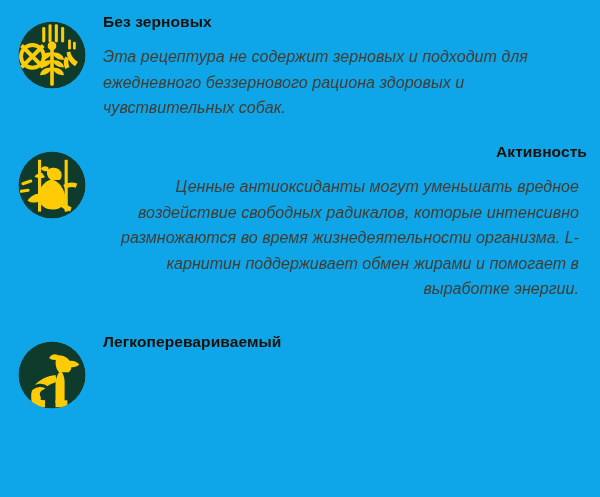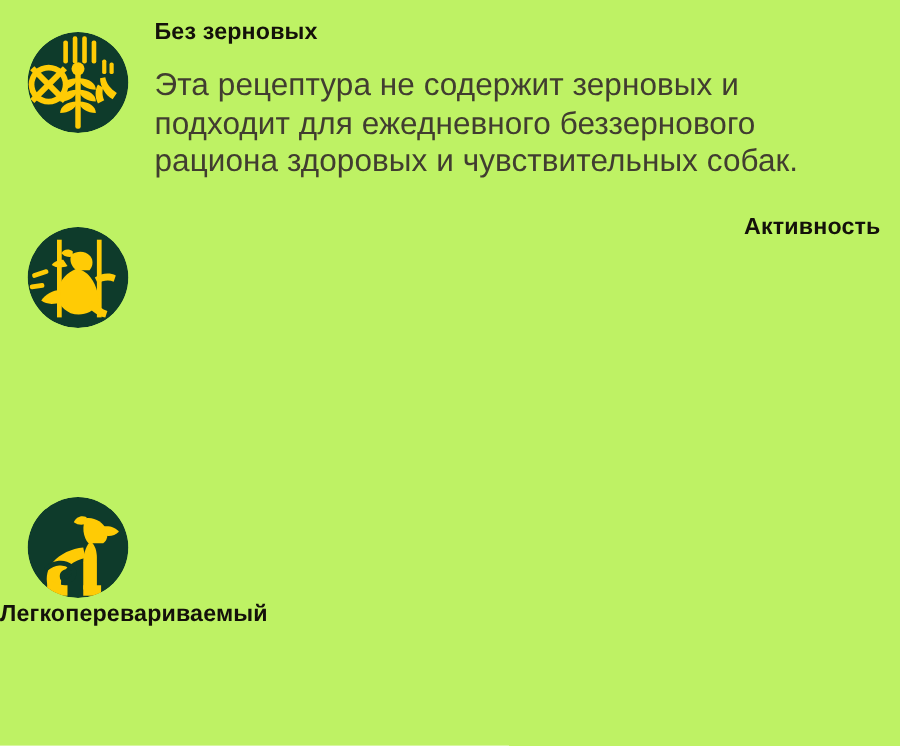--- a/index.html
+++ b/index.html
@@ -12,35 +12,35 @@
     height: 497px;
     overflow: hidden;
     font-family: "Liberation Sans", "DejaVu Sans", sans-serif;
     -webkit-font-smoothing: antialiased;
   }
 
   #features-panel {
     position: relative;
     width: 600px;
     height: 497px;
-    background: #bef264;
+    background: #0ea5e9;
     box-sizing: border-box;
   }
 
   .feature-row {
     position: absolute;
     left: 0;
     width: 600px;
     display: flex;
     align-items: flex-start;
   }
 
   #feature-row-0 { top: 12px; }
   #feature-row-1 { top: 142px; text-align: right; }
-  #feature-row-2 { top: 322px; flex-direction: column; }
+  #feature-row-2 { top: 332px; }
 
   .feature-icon-wrap {
     flex: 0 0 auto;
     width: 103px;
     padding-left: 17px;
     padding-top: 8px;
     box-sizing: border-box;
   }
 
   .feature-icon {
@@ -59,25 +59,26 @@
     margin: 0;
     font-size: 15.5px;
     line-height: 19px;
     font-weight: bold;
     color: #14110a;
     letter-spacing: 0.1px;
   }
 
   .feature-desc {
     margin: 13px 0 0 0;
-    font-size: 21px;
+    font-size: 16px;
     line-height: 25.5px;
     color: #413d30;
     letter-spacing: 0.05px;
     max-width: 476px;
+    font-style: italic;
   }
 </style>
 </head>
 <body>
 
 <div id="features-panel">
 
   <div class="feature-row" id="feature-row-0">
     <div class="feature-icon-wrap">
       <svg class="feature-icon" viewBox="0 0 100 100" aria-hidden="true">
@@ -162,20 +163,21 @@
 
           <g fill="#FFCB05">
             <rect x="6" y="44" width="16" height="4.5" rx="2" transform="rotate(-18 14 46)"></rect>
             <rect x="4" y="56" width="14" height="4.5" rx="2" transform="rotate(-8 11 58)"></rect>
           </g>
         </g>
       </svg>
     </div>
     <div class="feature-text">
       <h3 class="feature-title">Активность</h3>
+      <p class="feature-desc">Ценные антиоксиданты могут уменьшать вредное воздействие свободных радикалов, которые интенсивно размножаются во время жизнедеятельности организма. L-карнитин поддерживает обмен жирами и помогает в выработке энергии.</p>
     </div>
   </div>
 
   <div class="feature-row" id="feature-row-2">
     <div class="feature-icon-wrap">
       <svg class="feature-icon" viewBox="0 0 100 100" aria-hidden="true">
         <defs>
           <clipPath id="clipCircle3">
               <circle cx="50" cy="50" r="48"></circle>
             </clipPath>

